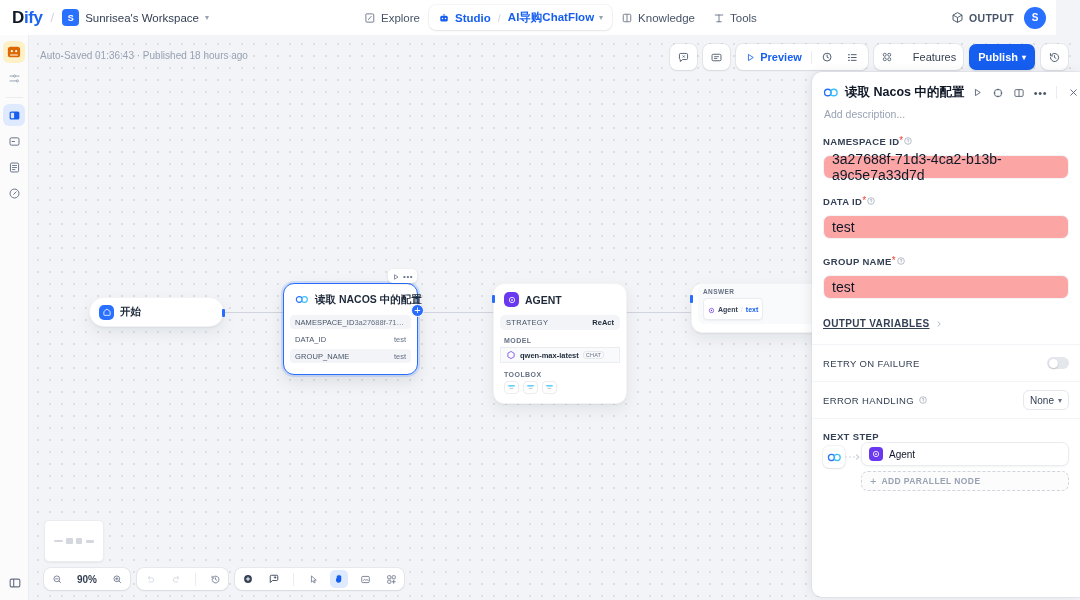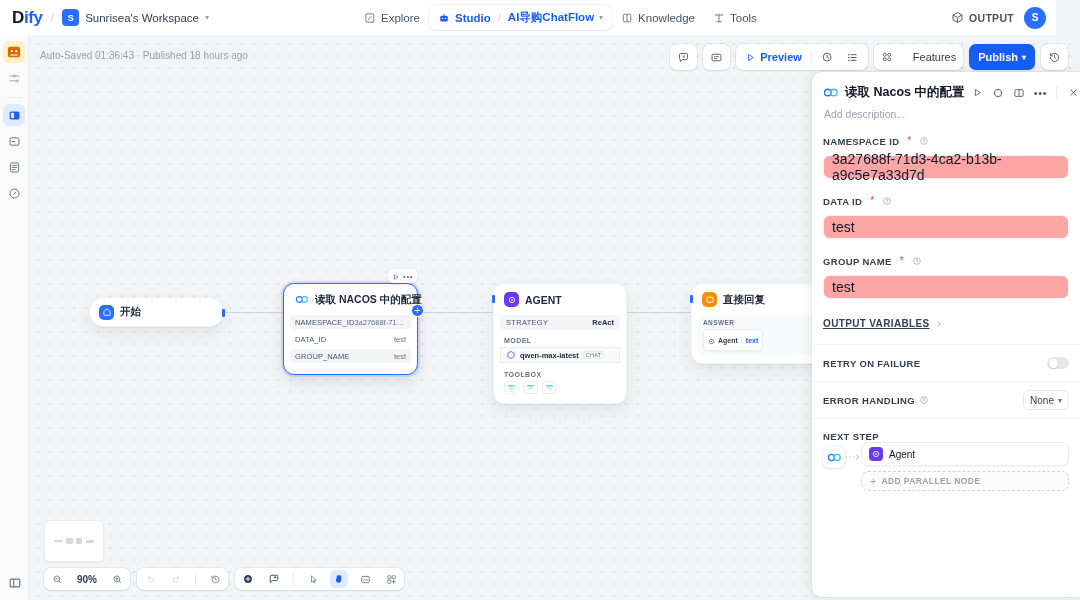--- a/index.html
+++ b/index.html
@@ -180,33 +180,33 @@
     box-shadow: -2px 0 12px rgba(16,24,40,.08), 0 0 0 1px rgba(16,24,40,.04);
     z-index: 20; overflow: hidden;
   }
   .p-head { display: flex; align-items: center; padding: 12px 11px 0 11px; gap: 6px; }
   .p-ico { width: 16px; height: 16px; display: flex; align-items: center; justify-content: center; }
   .p-title { font-size: 12.5px; font-weight: 700; color: #101828; flex: 1; white-space: nowrap; }
   .p-actions { display: flex; align-items: center; gap: 7px; }
   .p-act { width: 14px; height: 14px; display: flex; align-items: center; justify-content: center; cursor: pointer; }
   .p-desc { padding: 7px 12px 12px; font-size: 10.5px; color: #98a2b3; }
   .p-body { padding: 0 11px; }
-  .f-label { display: flex; align-items: center; gap: 8px; margin-bottom: 5px; }
+  .f-label { display: flex; align-items: center; gap: 0; margin-bottom: 5px; }
   .f-label .t { font-size: 9.5px; font-weight: 700; color: #344054; letter-spacing: .35px; }
   .req { color: #f04438; font-size: 10px; line-height: 8px; }
   .f-input {
     height: 24px; background: #fca5a5; border: 1px solid #f2f4f7; border-radius: 7px;
     display: flex; align-items: center; padding: 0 8px; font-size: 14px; color: #101828;
     margin-bottom: 13px; cursor: text;
   }
   .out-vars { display: flex; align-items: center; gap: 5px; padding: 2px 0 12px; cursor: pointer; }
   .out-vars .t { font-size: 10px; font-weight: 700; color: #344054; letter-spacing: .35px; text-decoration: underline; }
   .hr { height: 1px; background: #f2f4f7; margin: 0 -11px; }
   .row-tog { display: flex; align-items: center; justify-content: space-between; height: 36px; }
-  .row-tog .t { font-size: 9.5px; font-weight: 700; color: #344054; letter-spacing: .35px; }
+  .row-tog .t { font-size: 9.5px; font-weight: 400; color: #344054; letter-spacing: .35px; }
   .toggle { width: 22px; height: 12px; border-radius: 6px; background: #e4e7ec; position: relative; cursor: pointer; }
   .toggle .knob { position: absolute; top: 1.5px; left: 1.5px; width: 9px; height: 9px; border-radius: 50%; background: #fff; box-shadow: 0 1px 2px rgba(16,24,40,.2); }
   .select-sm {
     height: 20px; border: 1px solid #e4e7ec; border-radius: 6px; padding: 0 6px;
     display: flex; align-items: center; gap: 4px; font-size: 10px; color: #344054; font-weight: 500; cursor: pointer;
   }
   .next-step { padding: 12px 11px 0; }
   .ns-title { font-size: 9.5px; font-weight: 700; color: #344054; letter-spacing: .35px; }
   .ns-sub { font-size: 9.5px; color: #98a2b3; margin-top: 3px; margin-bottom: 9px; }
   .ns-flow { display: flex; align-items: flex-start; gap: 0; }
@@ -500,29 +500,20 @@
             <svg width="9" height="9" viewBox="0 0 16 16" fill="none">
               <path d="M3 5h10" stroke="#36bffa" stroke-width="2" stroke-linecap="round"></path>
               <path d="M5.5 9.5h5" stroke="#98a2b3" stroke-width="1.2" stroke-linecap="round"></path>
             </svg>
           </div>
       </div>
       <div class="port" style="left:-2px; top:11px;"></div>
     </div>
 
     <div class="node" id="node-answer">
-      <div class="node-title">
-        <span class="node-ico" style="background:#f79009">
-          <svg width="10" height="10" viewBox="0 0 16 16" fill="none">
-              <rect x="3" y="3.5" width="10" height="8" rx="2" stroke="#fff" stroke-width="1.3"></rect>
-              <path d="M6 11.5 6 13.5 8.5 11.5" fill="#fff"></path>
-            </svg>
-        </span>
-        <span class="node-name">直接回复</span>
-      </div>
       <div class="answer-box">
         <div class="answer-lbl">ANSWER</div>
         <span class="var-pill">
           <span>
             <svg width="7" height="7" viewBox="0 0 16 16" fill="none">
                 <circle cx="8" cy="8" r="5" stroke="#6938ef" stroke-width="1.6"></circle>
                 <circle cx="8" cy="8" r="1.6" fill="#6938ef"></circle>
               </svg>
           </span>
           <span class="src">Agent</span>

